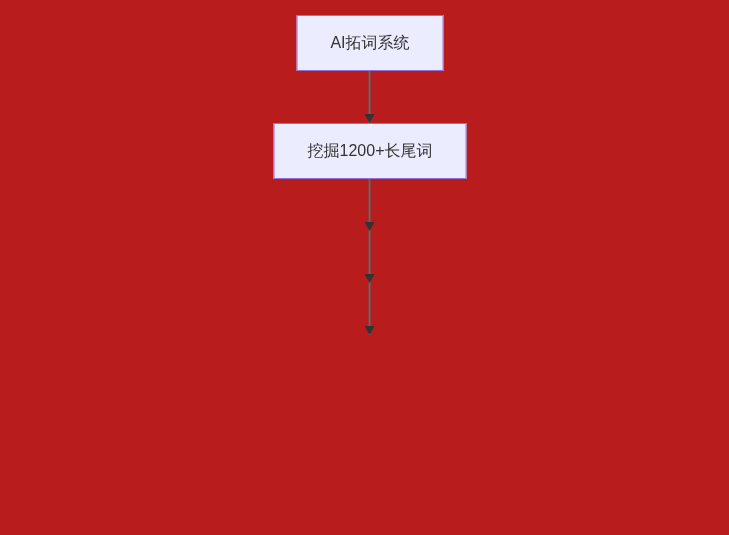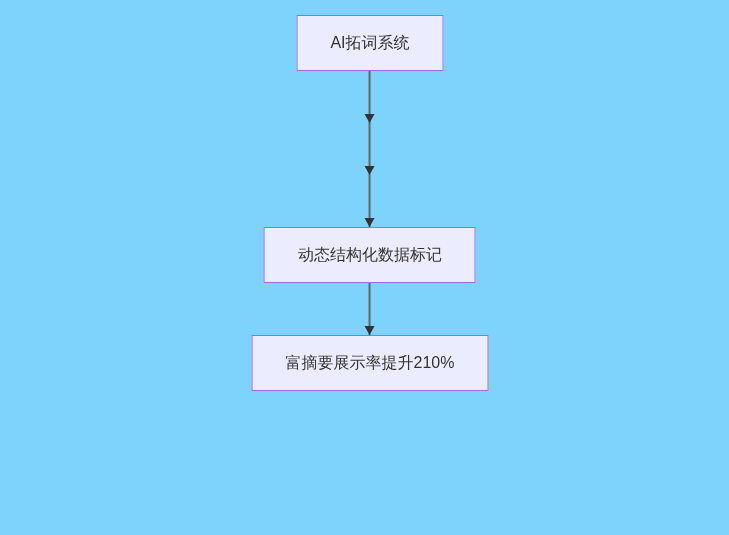--- a/index.html
+++ b/index.html
@@ -4,21 +4,21 @@
 <style>
   html, body {
     margin: 0;
     padding: 0;
     font-family: "Liberation Sans", "DejaVu Sans", sans-serif;
   }
   .canvas {
     position: relative;
     width: 729px;
     height: 535px;
-    background: #7dd3fc;
+    background: #b91c1c;
     overflow: hidden;
   }
   .flow {
     position: absolute;
     top: 15px;
     left: 370px;
     transform: translateX(-50%);
     display: flex;
     flex-direction: column;
     align-items: center;
@@ -59,26 +59,25 @@
 </head>
 <body>
 
 <div class="canvas">
   <div class="flow">
 
     <div class="node">AI拓词系统</div>
 
     <div class="arrow"></div>
 
+    <div class="node">挖掘1200+长尾词</div>
 
     <div class="arrow"></div>
 
 
     <div class="arrow"></div>
 
-    <div class="node">动态结构化数据标记</div>
 
     <div class="arrow"></div>
 
-    <div class="node">富摘要展示率提升210%</div>
 
   </div>
 </div>
 
 </body></html>

